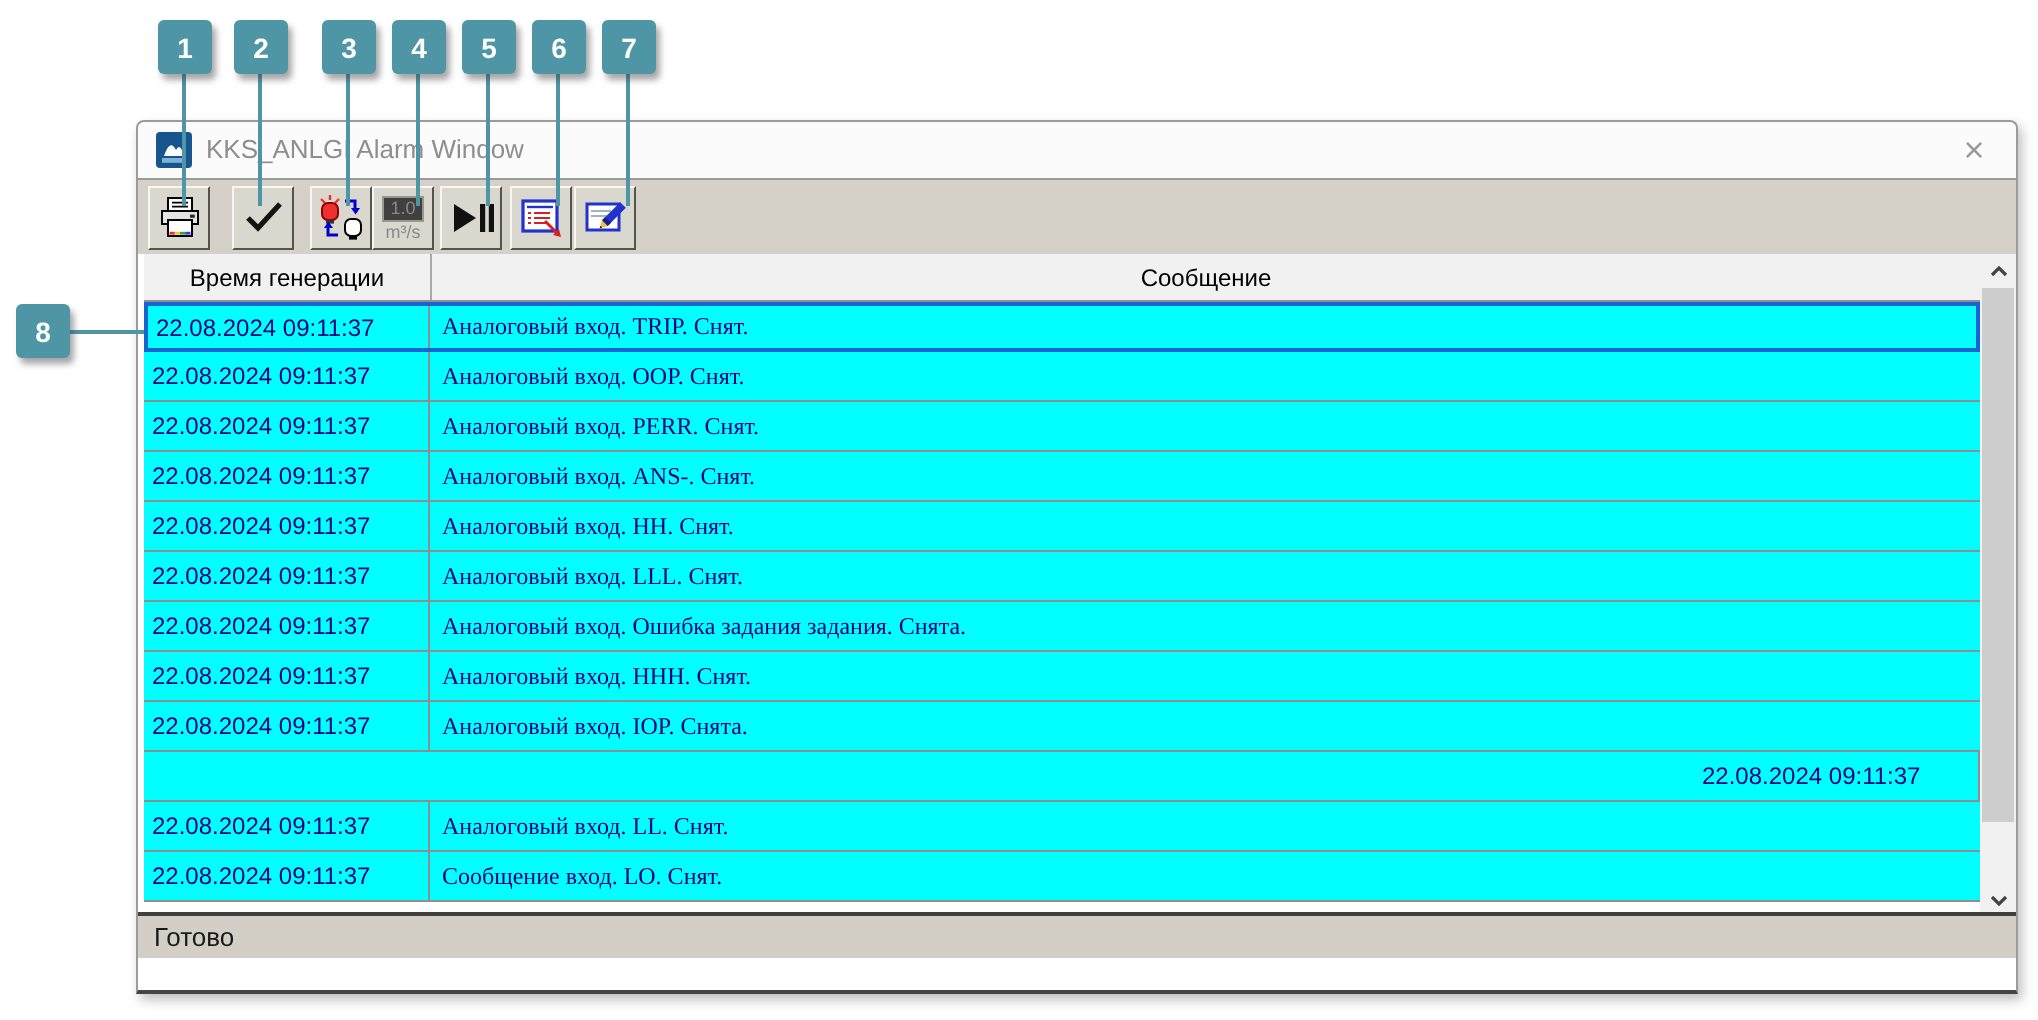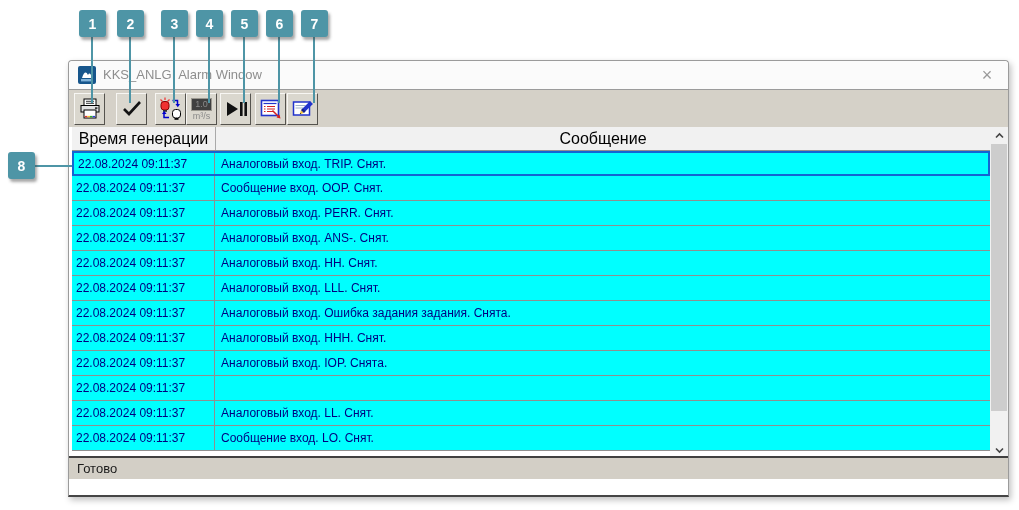--- a/index.html
+++ b/index.html
@@ -34,28 +34,28 @@
     display:flex;align-items:center;justify-content:center;}
   .tbtn svg{display:block;}
   .units-content{display:flex;flex-direction:column;align-items:center;line-height:1;}
   .units-value{font-size:9px;color:#8A8A8A;background:#404040;border:1px solid #9A978F;padding:1px 3px;}
   .units-unit{font-size:9px;color:#8A8A8A;margin-top:1px;}
 
   
   .table-area{position:absolute;left:0;top:66px;width:939px;height:346px;background:#fff;}
   .thead{position:absolute;left:3px;top:0;width:918px;height:24px;background:#F1F1F1;
     border-bottom:1px solid var(--grid);display:flex;}
-  .th{font-size:16px;color:#000;display:flex;align-items:center;justify-content:center;}
+  .th{font-size:12px;color:#000;display:flex;align-items:center;justify-content:center;}
   .th.time{width:144px;border-right:1px solid #A9A9A9;}
   .th.msg{flex:1;}
   .rows{position:absolute;left:3px;top:24px;width:918px;}
-  .row{display:flex;height:25px;background:var(--row-bg);border-bottom:1px solid var(--grid);}
+  .row{display:flex;height:25px;background:var(--row-bg);border-bottom:1px solid var(--grid);justify-content:flex-end;}
   .cell{font-size:12px;color:var(--row-text);display:flex;align-items:center;white-space:nowrap;overflow:hidden;}
   .cell.time{width:143px;border-right:1px solid var(--grid);padding-left:4px;}
-  .cell.msg{flex:1;padding-left:6px;}
+  .cell.msg{flex:1;padding-left:6px;font-family:Liberation Serif, serif;}
   .row.selected{border:2px solid var(--sel);}
   .row.selected .cell.time{width:141px;}
   .partial-row{position:absolute;left:3px;width:918px;height:7px;background:var(--row-bg);}
 
   
   .vscroll{position:absolute;right:0;top:0;width:18px;height:331px;background:var(--track);}
   .vscroll .arrow{position:absolute;left:0;width:18px;height:17px;background:var(--track);
     display:flex;align-items:center;justify-content:center;}
   .vscroll .thumb{position:absolute;left:1px;top:17px;width:16px;height:267px;background:var(--thumb);}
   .hscroll{position:absolute;left:3px;top:331px;width:918px;height:15px;background:var(--track);}
@@ -178,21 +178,21 @@
       </div>
 
       <div class="rows">
   <div class="row selected">
     <div class="cell time">22.08.2024 09:11:37</div>
     <div class="cell msg">Аналоговый вход. TRIP. Снят.</div>
   </div>
 
   <div class="row">
     <div class="cell time">22.08.2024 09:11:37</div>
-    <div class="cell msg">Сообщение вход. OOP. Снят.</div>
+    <div class="cell msg">Аналоговый вход. OOP. Снят.</div>
   </div>
 
   <div class="row">
     <div class="cell time">22.08.2024 09:11:37</div>
     <div class="cell msg">Аналоговый вход. PERR. Снят.</div>
   </div>
 
   <div class="row">
     <div class="cell time">22.08.2024 09:11:37</div>
     <div class="cell msg">Аналоговый вход. ANS-. Снят.</div>

